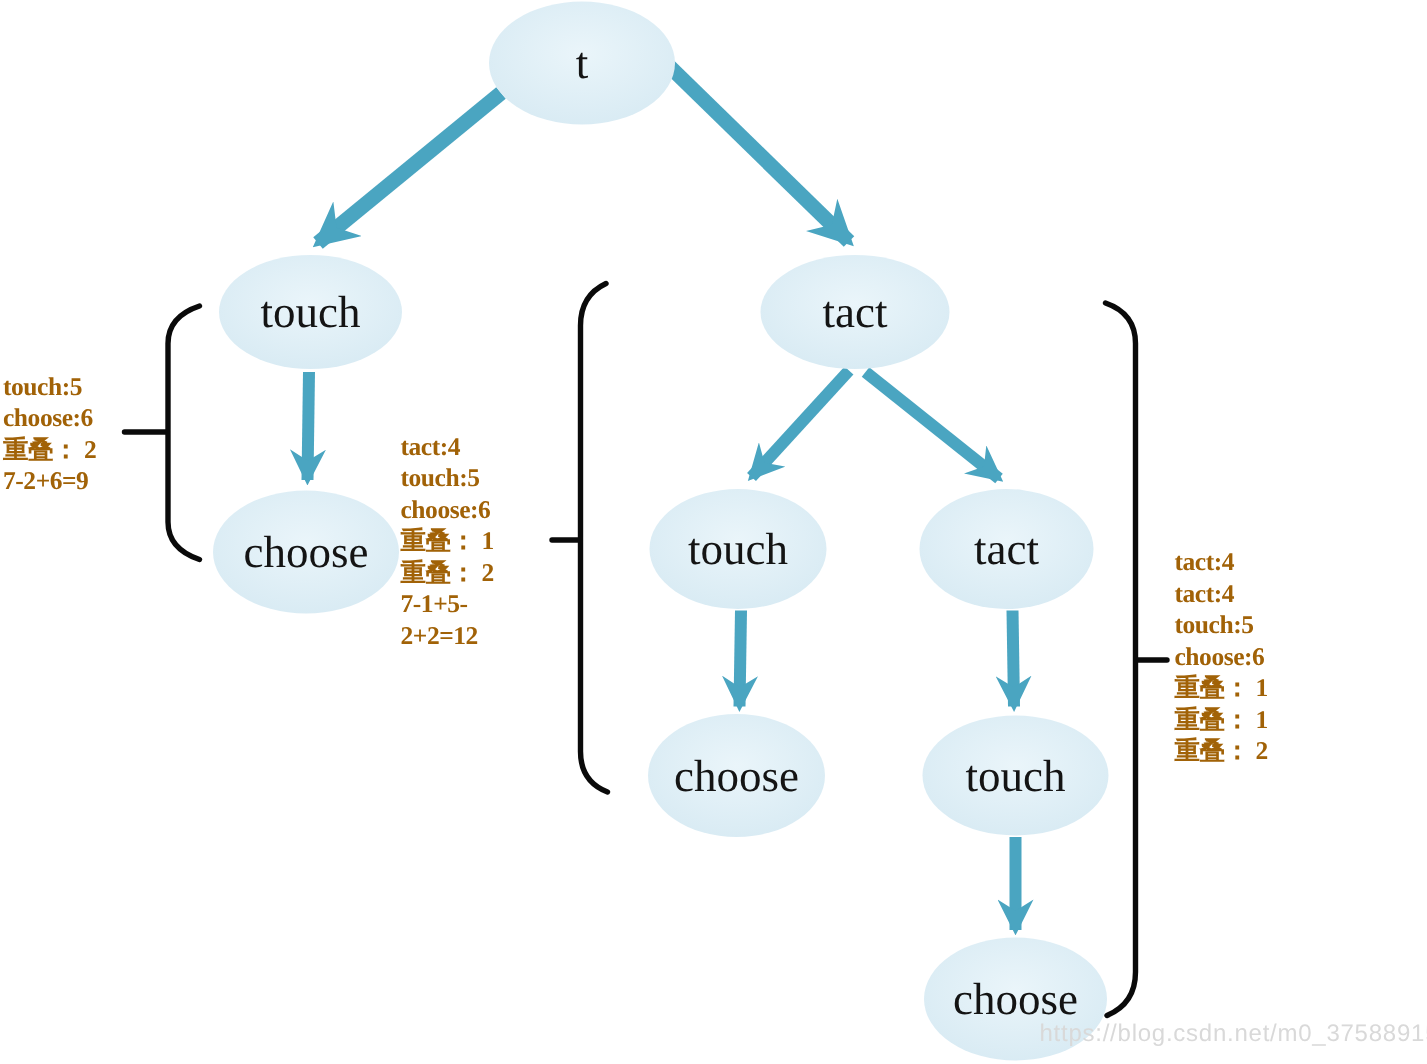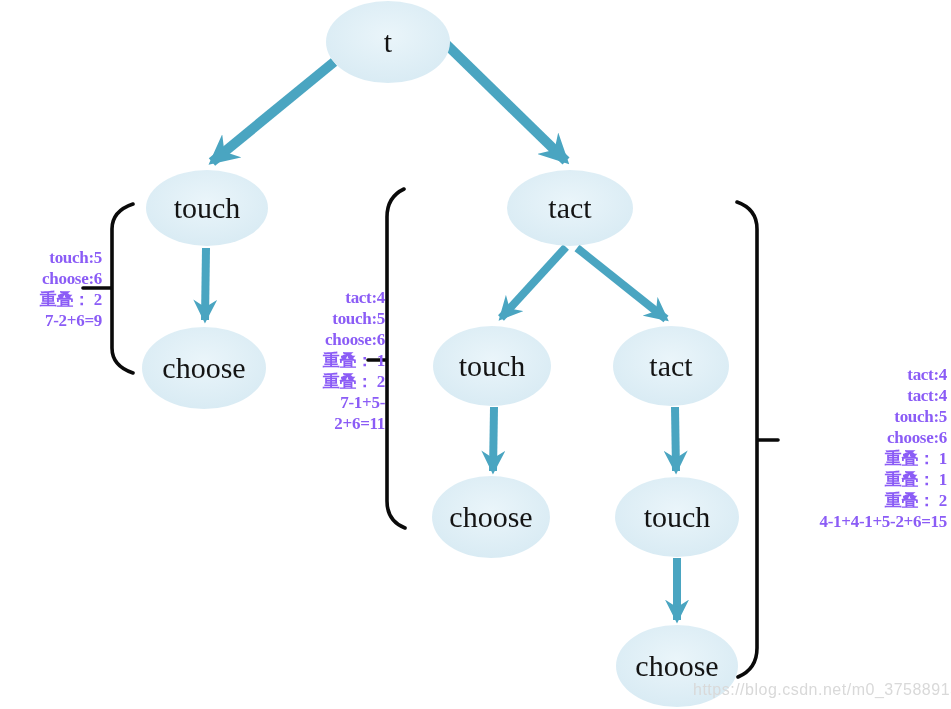--- a/index.html
+++ b/index.html
@@ -33,26 +33,26 @@
     fill: none;
     stroke-linecap: butt;
   }
   .brace-path {
     fill: none;
     stroke-width: 3.6px;
     stroke-linecap: round;
   }
   .annotation {
     position: absolute;
-    text-align: right;
+    text-align: left;
     font-family: "Liberation Serif", serif;
     font-weight: 700;
     font-size: 17px;
     line-height: 21px;
-    color: #8b5cf6;
+    color: #a16207;
     letter-spacing: -0.3px;
     white-space: nowrap;
   }
   .ann-left   { left: 2px;   top: 247px; width: 100px; }
   .ann-middle { left: 267px; top: 287px; width: 118px; }
   .ann-right  { left: 783px; top: 364px; width: 164px; }
   .watermark {
     position: absolute;
     left: 693px;
     top: 681px;
@@ -133,29 +133,28 @@
     <div class="ann-line">7-2+6=9</div>
   </div>
 
   <div class="annotation ann-middle">
     <div class="ann-line">tact:4</div>
     <div class="ann-line">touch:5</div>
     <div class="ann-line">choose:6</div>
     <div class="ann-line">重叠： 1</div>
     <div class="ann-line">重叠： 2</div>
     <div class="ann-line">7-1+5-</div>
-    <div class="ann-line">2+6=11</div>
+    <div class="ann-line">2+2=12</div>
   </div>
 
   <div class="annotation ann-right">
     <div class="ann-line">tact:4</div>
     <div class="ann-line">tact:4</div>
     <div class="ann-line">touch:5</div>
     <div class="ann-line">choose:6</div>
     <div class="ann-line">重叠： 1</div>
     <div class="ann-line">重叠： 1</div>
     <div class="ann-line">重叠： 2</div>
-    <div class="ann-line">4-1+4-1+5-2+6=15</div>
   </div>
 
   <div class="watermark">https://blog.csdn.net/m0_37588915</div>
 
 </div>
 
 </body></html>

